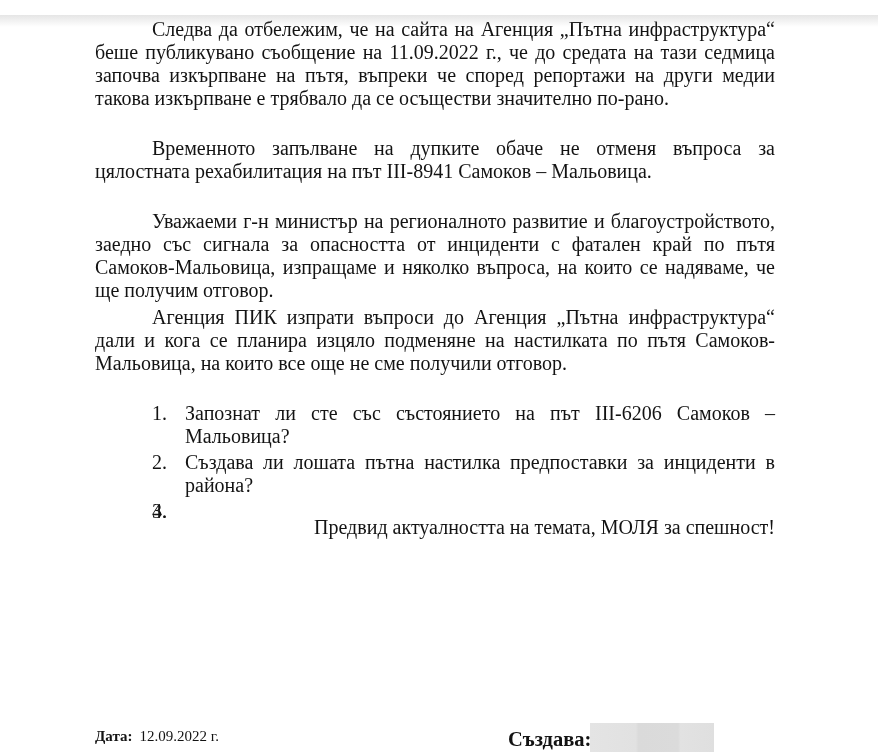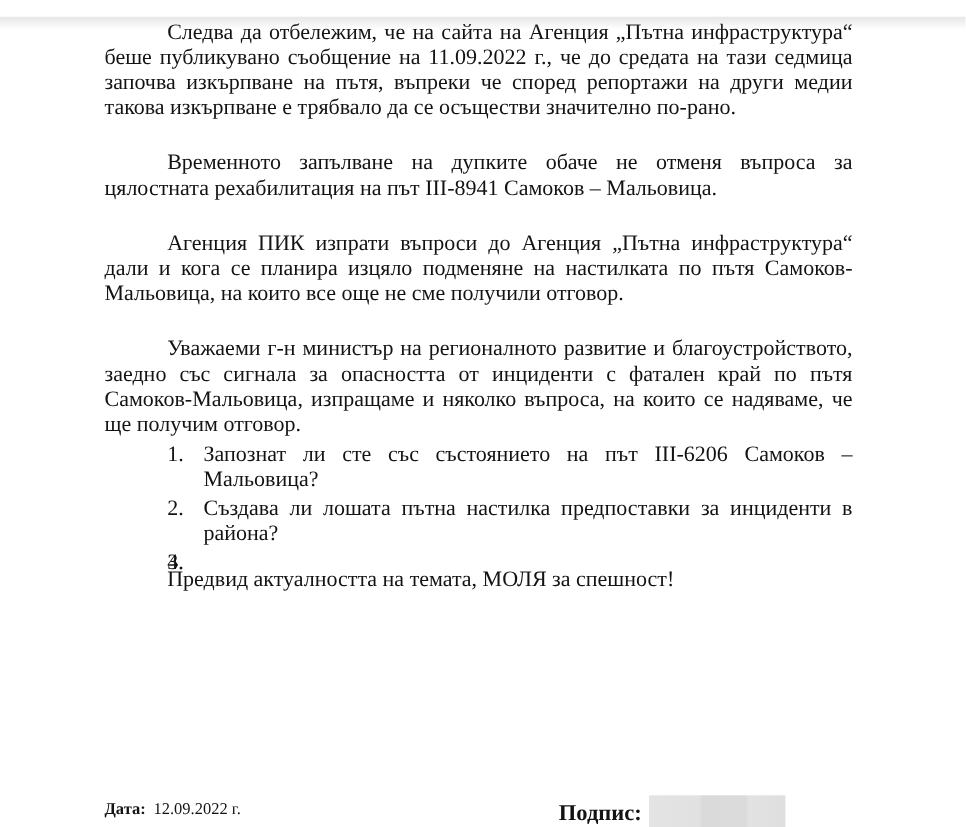--- a/index.html
+++ b/index.html
@@ -40,21 +40,21 @@
   }
   .qnum {
     position: absolute;
     left: 57px;
     top: 0;
     width: 32px;
   }
   .closing {
     margin: 19px 0 0 0;
     text-indent: 57px;
-    text-align: left;
+    text-align: right;
   }
   .b { font-weight: bold; }
   .date-line {
     position: absolute;
     left: 95px;
     top: 713px;
     font-size: 15px;
     white-space: nowrap;
   }
   .date-line .b { margin-right: 7px; }
@@ -90,22 +90,22 @@
 </style>
 </head>
 <body>
 
 <div class="page">
   <div class="top-shadow"></div>
 
   <div class="body-text">
     <p class="para">Следва да отбележим, че на сайта на Агенция „Пътна инфраструктура“ беше публикувано съобщение на 11.09.2022 г., че до средата на тази седмица започва изкърпване на пътя, въпреки че според репортажи на други медии такова изкърпване е трябвало да се осъществи значително по-рано.</p>
     <p class="para">Временното запълване на дупките обаче не отменя въпроса за цялостната рехабилитация на път III-8941 Самоков – Мальовица.</p>
+    <p class="para last">Уважаеми г-н министър на регионалното развитие и благоустройството, заедно със сигнала за опасността от инциденти с фатален край по пътя Самоков-Мальовица, изпращаме и няколко въпроса, на които се надяваме, че ще получим отговор.</p>
     <p class="para">Агенция ПИК изпрати въпроси до Агенция „Пътна инфраструктура“ дали и кога се планира изцяло подменяне на настилката по пътя Самоков-Мальовица, на които все още не сме получили отговор.</p>
-    <p class="para last">Уважаеми г-н министър на регионалното развитие и благоустройството, заедно със сигнала за опасността от инциденти с фатален край по пътя Самоков-Мальовица, изпращаме и няколко въпроса, на които се надяваме, че ще получим отговор.</p>
 
     <div class="questions">
       <div class="question">
         <span class="qnum">1.</span>
         <span class="qtext">Запознат ли сте със състоянието на път III-6206 Самоков – Мальовица?</span>
       </div>
       <div class="question">
         <span class="qnum">2.</span>
         <span class="qtext">Създава ли лошата пътна настилка предпоставки за инциденти в района?</span>
       </div>
@@ -117,16 +117,16 @@
       </div>
     </div>
 
     <p class="closing">Предвид актуалността на темата, МОЛЯ за спешност!</p>
   </div>
 
   <div class="date-line">
     <span class="b">Дата:</span><span>12.09.2022 г.</span>
   </div>
 
-  <div class="sig-label">Подпис:</div>
+  <div class="sig-label">Създава:</div>
   <div class="sig-redaction"></div>
   <div class="remnant"></div>
 </div>
 
 </body></html>

